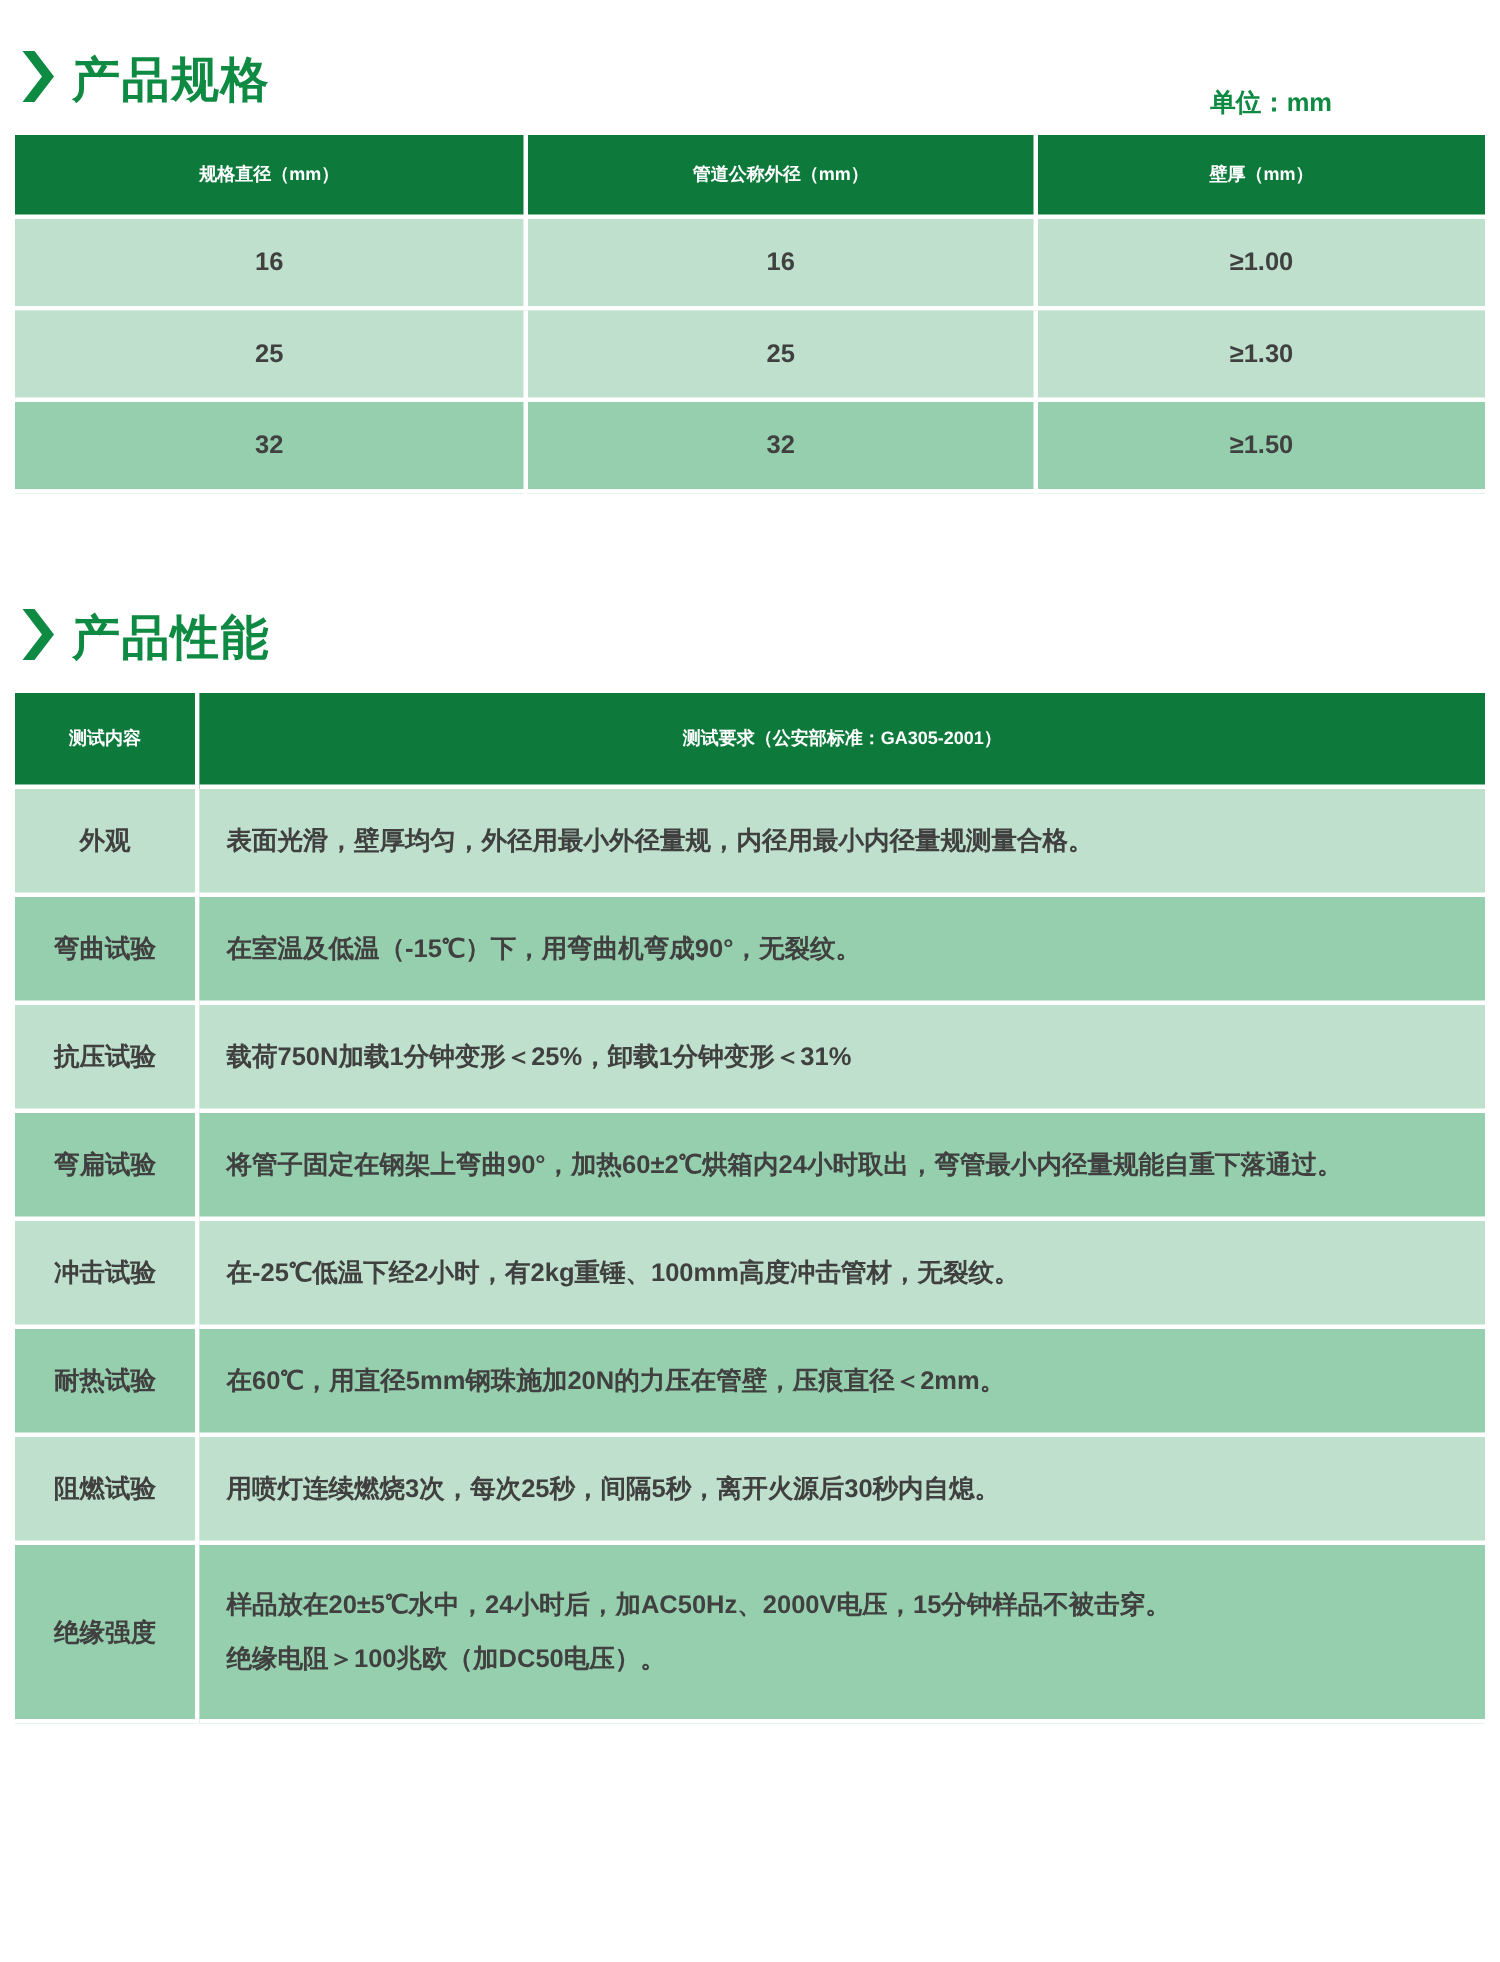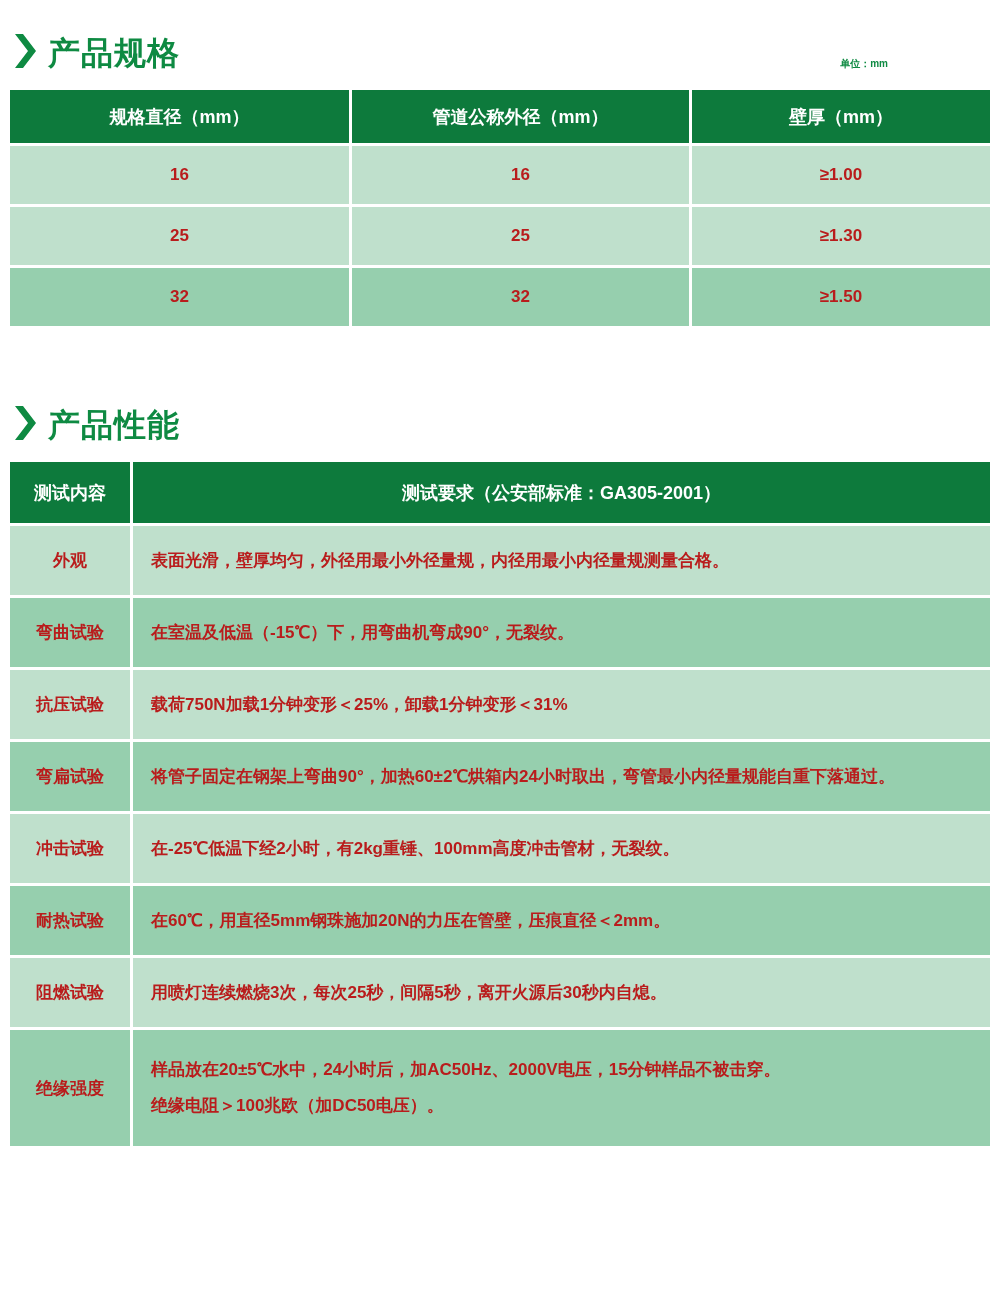--- a/index.html
+++ b/index.html
@@ -27,45 +27,45 @@
     color: #0e8a42;
     letter-spacing: 1px;
     line-height: 40px;
   }
   .chevron { display: block; }
 
   .unit-note {
     position: absolute;
     top: 57px;
     right: 112px;
-    font-size: 10px;
+    font-size: 17px;
     font-weight: 700;
     color: #0e8a42;
   }
 
   
   table {
     width: 980px;
     border-collapse: separate;
     border-spacing: 0;
     table-layout: fixed;
     margin-top: 17px;
   }
   th {
     background: #0d7a3c;
     color: #ffffff;
-    font-size: 18px;
+    font-size: 12px;
     font-weight: 700;
     text-align: center;
     border-bottom: 3px solid #ffffff;
     border-right: 3px solid #ffffff;
   }
   th:last-child, td:last-child { border-right: none; }
   td {
-    color: #b91c1c;
+    color: #404040;
     font-size: 17px;
     font-weight: 700;
     text-align: center;
     border-bottom: 3px solid #ffffff;
     border-right: 3px solid #ffffff;
     vertical-align: middle;
   }
   tr.light td { background: #bfe0cc; }
   tr.dark td  { background: #96cfae; }
 

